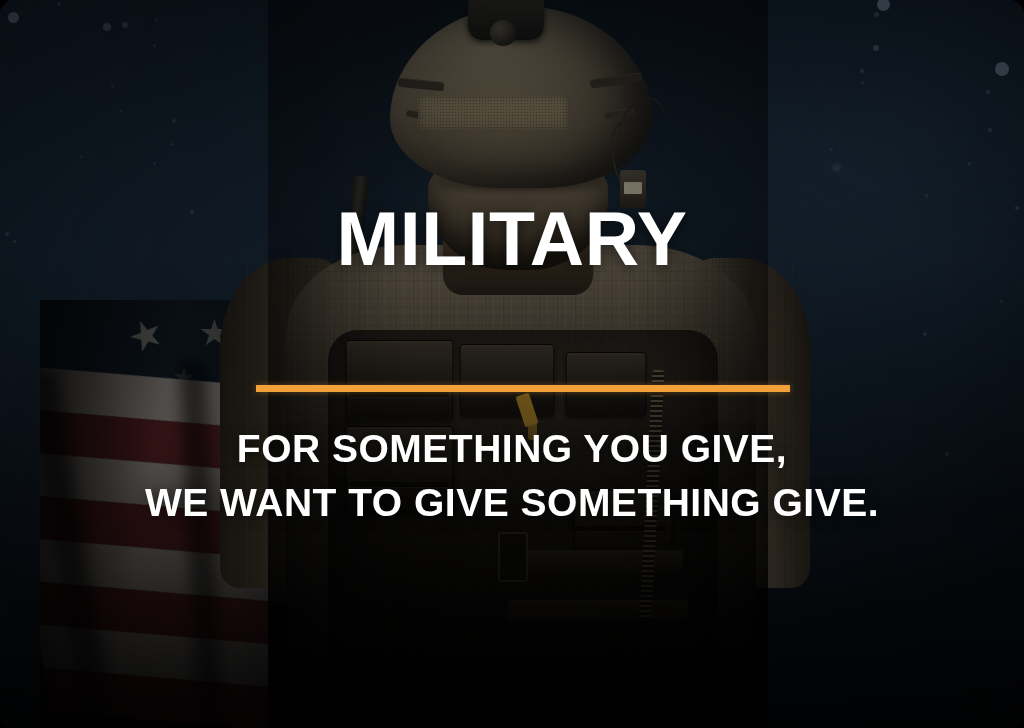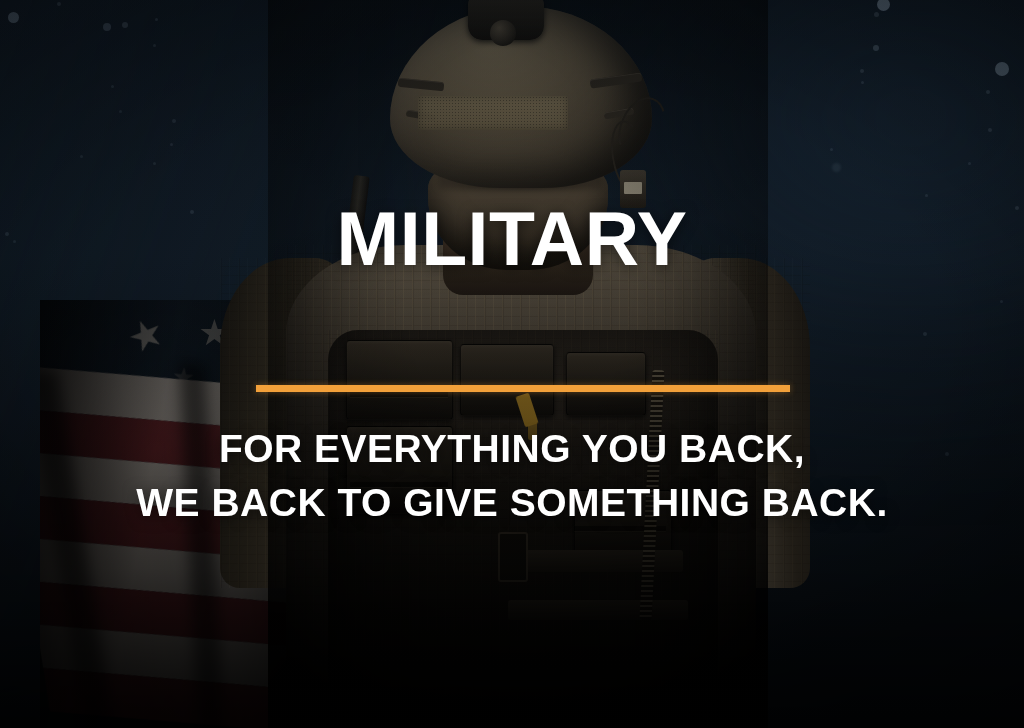--- a/index.html
+++ b/index.html
@@ -12,20 +12,21 @@
     font-family: "Liberation Sans", sans-serif;
   }
 
   #banner {
     position: relative;
     width: 1024px;
     height: 728px;
     overflow: hidden;
     background: #0b141d;
     user-select: none;
+    border-radius: 15px;
   }
 
   
   .sky {
     position: absolute;
     inset: 0;
     background:
       radial-gradient(ellipse 70% 55% at 50% 40%, #15202c 0%, #101a24 45%, #080e14 100%),
       linear-gradient(160deg, #101b26 0%, #0c1520 55%, #05090d 100%);
   }
@@ -536,18 +537,18 @@
   </div>
 
   <div class="photo-grade"></div>
 
   <div class="content">
     <div class="headline title-line1">MILITARY</div>
 
 
     <div class="divider"></div>
 
-    <div class="headline subtitle-line1">FOR EVERYTHING YOU BACK,</div>
-
-    <div class="headline subtitle-line2">WE BACK TO GIVE SOMETHING BACK.</div>
+    <div class="headline subtitle-line1">FOR SOMETHING YOU GIVE,</div>
+
+    <div class="headline subtitle-line2">WE WANT TO GIVE SOMETHING GIVE.</div>
   </div>
 
 </div>
 
 </body></html>

